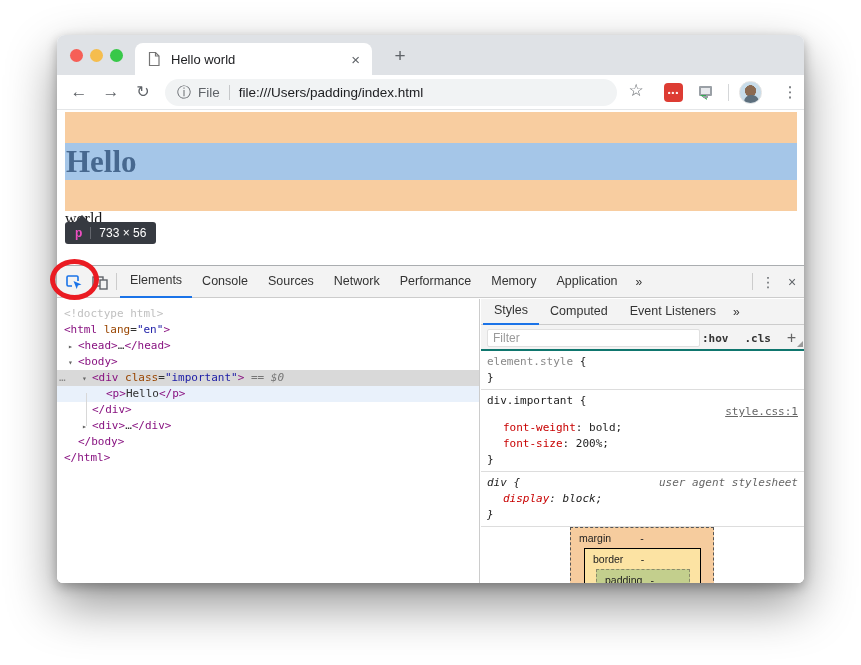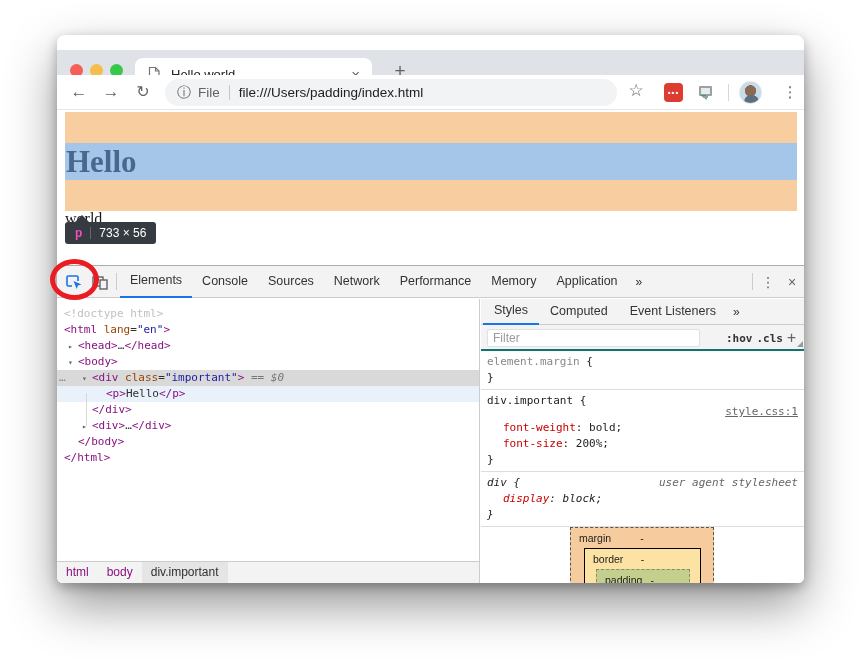--- a/index.html
+++ b/index.html
@@ -4,21 +4,21 @@
 <style>
   * { margin:0; padding:0; box-sizing:border-box; }
   body { background:#fff; font-family:"Liberation Sans", sans-serif; }
   .canvas { position:relative; width:861px; height:665px; background:#fff; overflow:hidden; }
 
   .window { position:absolute; left:57px; top:35px; width:747px; height:548px;
     border-radius:8px 8px 6px 6px; overflow:hidden; background:#fff;
     box-shadow:0 22px 50px rgba(0,0,0,.42), 0 4px 12px rgba(0,0,0,.28); }
 
   
-  .tabstrip { position:absolute; left:0; top:15px; width:100%; height:40px; background:#dfe2e6; }
+  .tabstrip { position:absolute; left:0; top:0; width:100%; height:40px; background:#dfe2e6; }
   .lights { position:absolute; left:13px; top:14px; display:flex; gap:7px; }
   .light { width:13px; height:13px; border-radius:50%; }
   .light.red{ background:#f65f57; } .light.yellow{ background:#f5bd4e; } .light.green{ background:#38c849; }
   .tab { position:absolute; left:78px; top:8px; width:237px; height:32px; background:#fff;
     border-radius:8px 8px 0 0; display:flex; align-items:center; padding:0 12px; }
   .tab-title { font-size:13px; color:#202124; margin-left:10px; flex:1; }
   .tab-close { font-size:15px; color:#5f6368; cursor:default; }
   .newtab { position:absolute; left:330px; top:9px; width:26px; height:26px; text-align:center;
     line-height:24px; font-size:19px; color:#5f6368; }
 
@@ -100,21 +100,21 @@
   
   .side-pane { position:absolute; left:424px; top:0; right:0; bottom:0; background:#fff; overflow:hidden; }
   .sb-tabs { height:26px; background:#f3f3f3; border-bottom:1px solid #ccc; display:flex; align-items:center; padding-left:2px; }
   .sb-tab { font-size:12.5px; color:#333; padding:0 11px; height:26px; line-height:25px; }
   .sb-tab.active { border-bottom:2px solid #1a73e8; line-height:23px; }
   .sb-more { font-size:12px; color:#333; padding:0 6px; }
   .filter-row { position:relative; height:26px; background:#f3f3f3; border-bottom:2px solid #0f766e; }
   .filter-input { position:absolute; left:6px; top:4px; width:213px; height:18px; border:1px solid #e0e0e0;
     border-radius:2px; font-size:12px; padding:0 5px; color:#333; font-family:"Liberation Sans",sans-serif; }
   .filter-input::placeholder { color:#9a9a9a; }
-  .hovcls { position:absolute; top:0; right:8px; height:26px; display:flex; align-items:center; gap:4px;
+  .hovcls { position:absolute; top:0; right:8px; height:26px; display:flex; align-items:center; gap:16px;
     font-family:"DejaVu Sans Mono", monospace; font-size:11px; font-weight:bold; color:#333; }
   .plus-btn { font-size:15px; font-weight:normal; color:#666; }
   .corner { position:absolute; right:1px; bottom:2px; width:0; height:0;
     border-left:6px solid transparent; border-bottom:6px solid #9a9a9a; }
 
   .rule { border-bottom:1px solid #ddd; padding:3px 6px; font-family:"DejaVu Sans Mono", monospace;
     font-size:11px; line-height:16px; color:#222; }
   .rule-head { display:flex; justify-content:space-between; }
   .s-gray { color:#888; }
   .s-prop { color:#c80000; }
@@ -242,25 +242,20 @@
             <div class="trow L1"><span class="arr">▸</span><span class="c-tag">&lt;head&gt;</span><span>…</span><span class="c-tag">&lt;/head&gt;</span></div>
             <div class="trow L1"><span class="arr">▾</span><span class="c-tag">&lt;body&gt;</span></div>
             <div class="trow L2 selected"><span class="gutter">…</span><span class="arr">▾</span><span class="c-tag">&lt;div</span><span class="c-attr"> class</span><span>=</span><span class="c-val">"important"</span><span class="c-tag">&gt;</span><span class="c-hint"> == $0</span></div>
             <div class="trow L3 hovered"><span class="c-tag">&lt;p&gt;</span><span>Hello</span><span class="c-tag">&lt;/p&gt;</span></div>
             <div class="trow L3" style="padding-left:35px"><span class="c-tag">&lt;/div&gt;</span></div>
             <div class="trow L2"><span class="arr">▸</span><span class="c-tag">&lt;div&gt;</span><span>…</span><span class="c-tag">&lt;/div&gt;</span></div>
             <div class="trow L1"><span class="c-tag">&lt;/body&gt;</span></div>
             <div class="trow L0"><span class="c-tag">&lt;/html&gt;</span></div>
             <div class="guide"></div>
           </div>
-          <div class="crumbs">
-            <span class="crumb">html</span>
-            <span class="crumb">body</span>
-            <span class="crumb current">div.important</span>
-          </div>
         </div>
 
         <div class="side-pane">
           <div class="sb-tabs">
             <span class="sb-tab active">Styles</span>
             <span class="sb-tab">Computed</span>
             <span class="sb-tab">Event Listeners</span>
             <span class="sb-more">»</span>
           </div>
           <div class="filter-row">
@@ -268,21 +263,21 @@
             <span class="hovcls">
               <span>:hov</span>
               <span>.cls</span>
               <span class="plus-btn">+</span>
             </span>
             <span class="corner"></span>
           </div>
 
           <div class="rule">
             <div class="rule-head">
-                <span><span class="s-gray">element.margin</span><span> {</span></span>
+                <span><span class="s-gray">element.style</span><span> {</span></span>
               </div>
             <div>}</div>
           </div>
 
           <div class="rule">
             <div class="rule-head">
               <span><span>div.important</span><span> {</span></span>
               <span class="s-link">style.css:1</span>
             </div>
             <div class="prop-line"><span class="s-prop">font-weight</span><span>: </span><span>bold</span><span>;</span></div>

